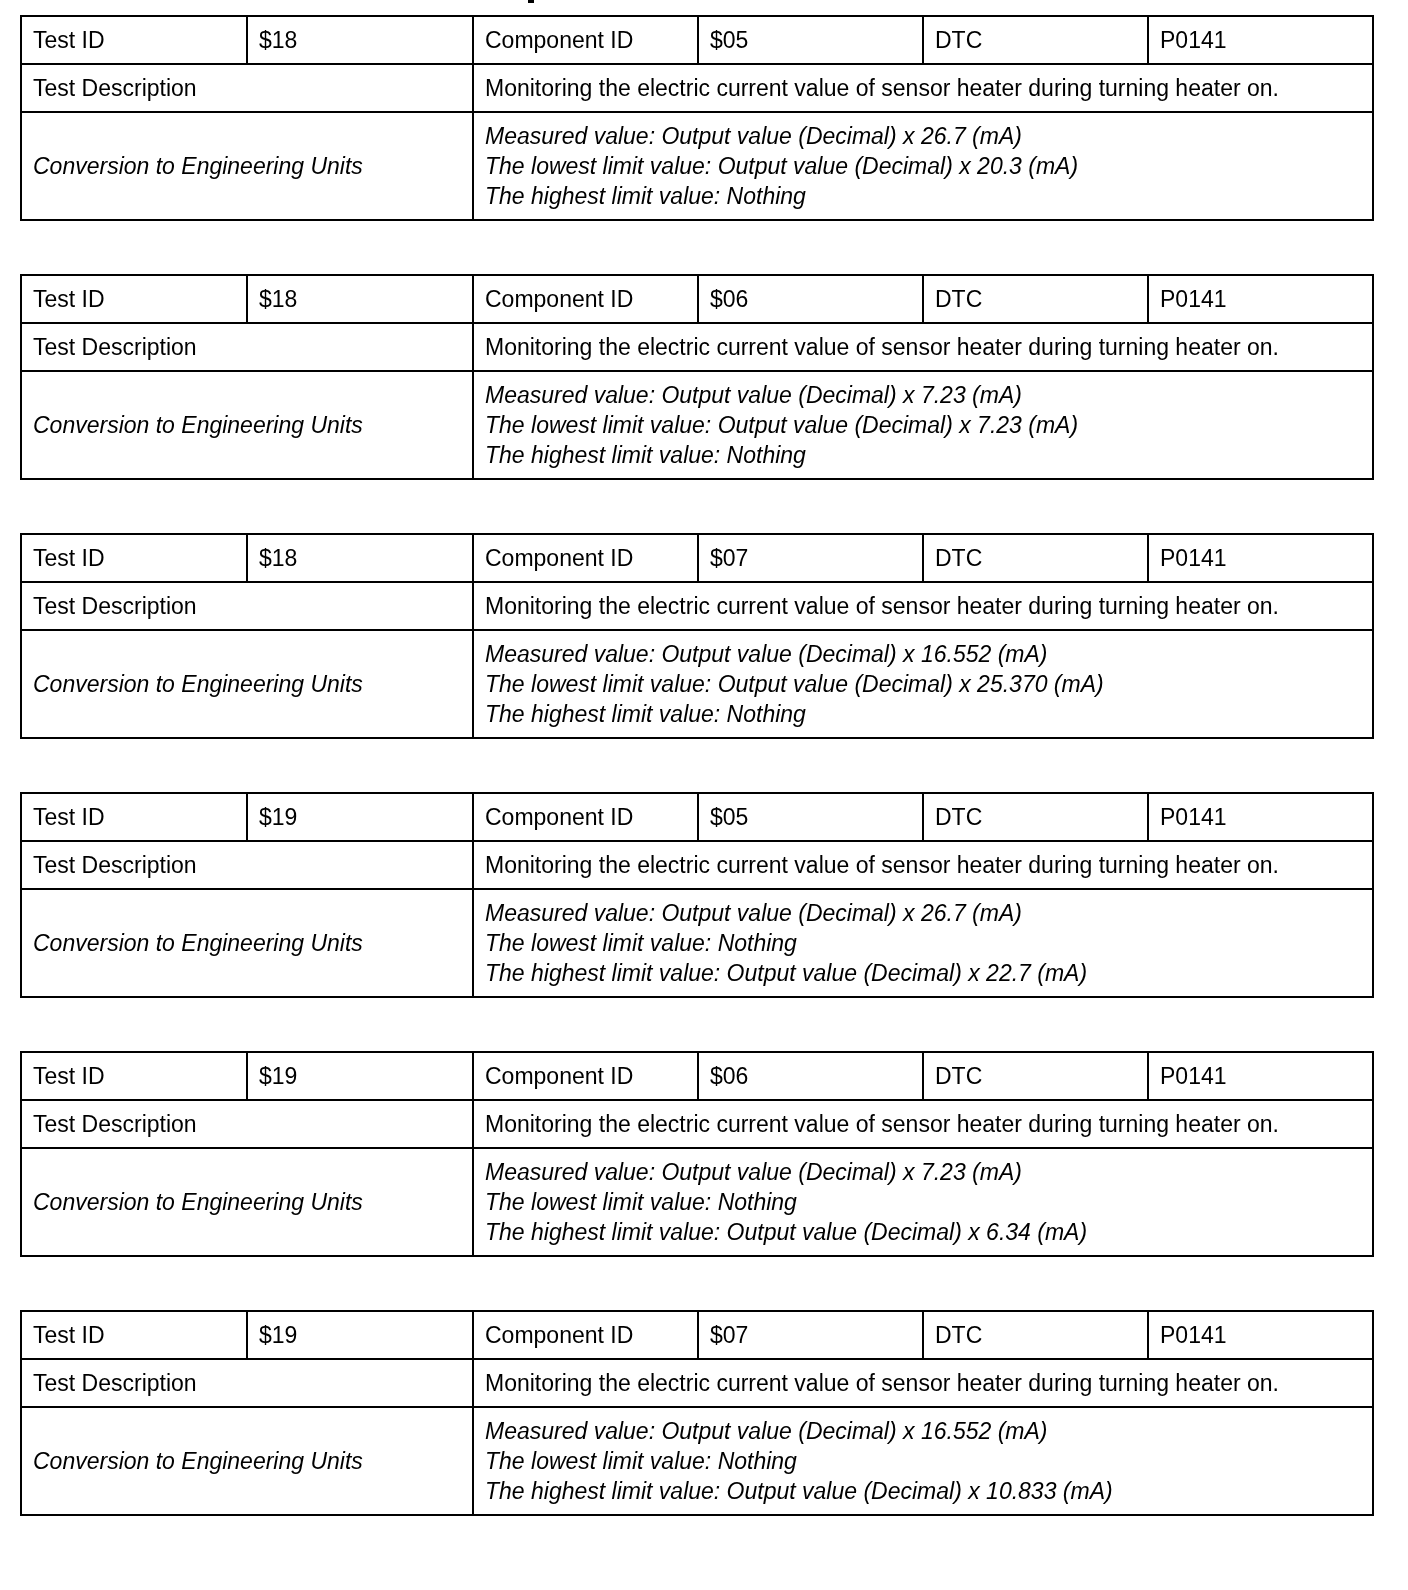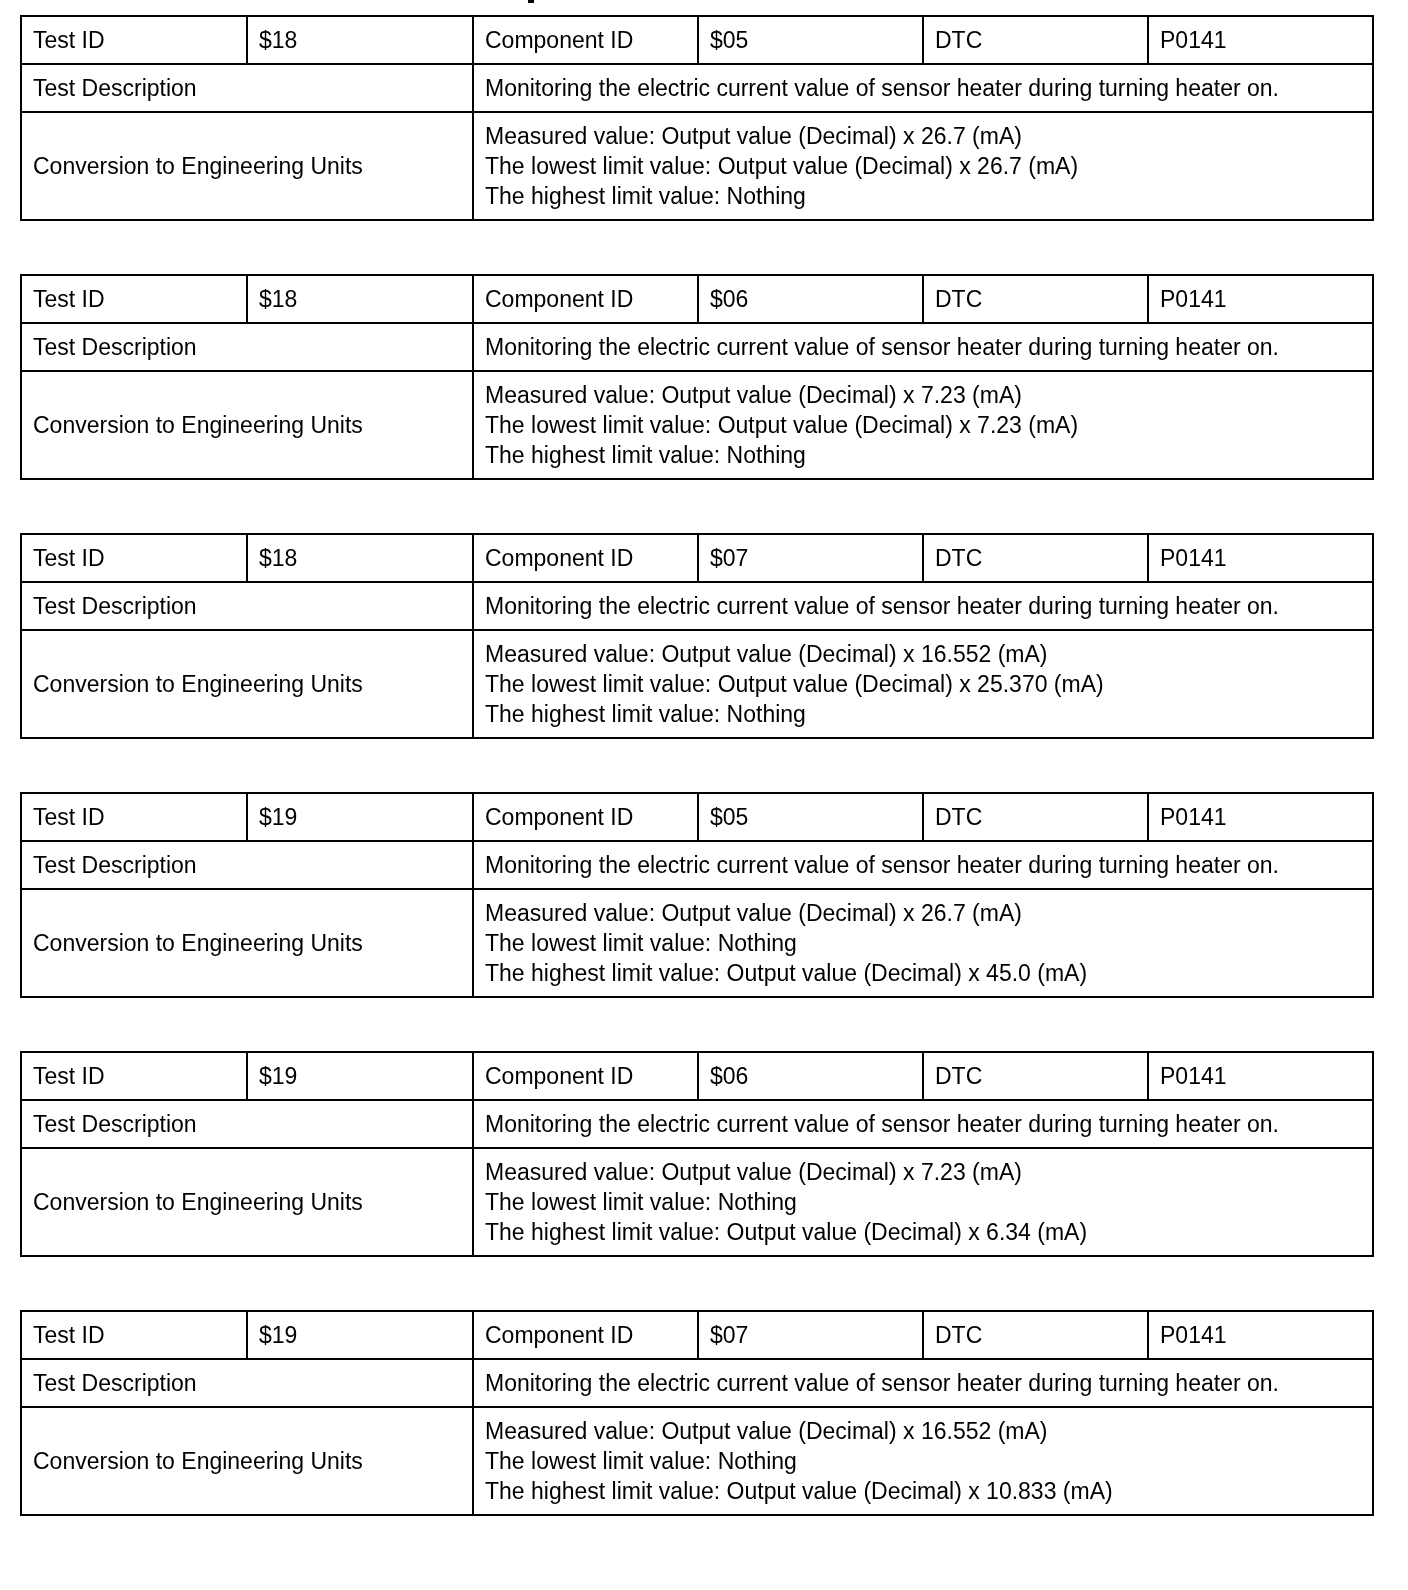--- a/index.html
+++ b/index.html
@@ -40,21 +40,21 @@
     border: 2px solid #000;
     font-size: 23px;
     line-height: 30px;
     padding: 0 0 0 11px;
     vertical-align: middle;
     white-space: nowrap;
     overflow: hidden;
   }
   table.spec tr.r-head td { height: 46px; }
   table.spec tr.r-desc td { height: 46px; margin-left: 16px; }
-  table.spec tr.r-conv td { height: 106px; }
+  table.spec tr.r-conv td { height: 106px; font-style: italic; }
   .conv-lines div {
     line-height: 30px;
   }
 </style>
 </head>
 <body>
 
 <div class="top-fragment"></div>
 
 <div class="tables">
@@ -78,21 +78,21 @@
         <td>P0141</td>
       </tr>
       <tr class="r-desc">
         <td colspan="2">Test Description</td>
         <td colspan="4">Monitoring the electric current value of sensor heater during turning heater on.</td>
       </tr>
       <tr class="r-conv">
         <td colspan="2">Conversion to Engineering Units</td>
         <td colspan="4" class="conv-lines">
           <div>Measured value: Output value (Decimal) x 26.7 (mA)</div>
-          <div>The lowest limit value: Output value (Decimal) x 26.7 (mA)</div>
+          <div>The lowest limit value: Output value (Decimal) x 20.3 (mA)</div>
           <div>The highest limit value: Nothing</div>
         </td>
       </tr>
     </tbody>
     </table>
 
     <table class="spec">
       <colgroup>
         <col style="width:226px">
         <col style="width:226px">
@@ -178,21 +178,21 @@
       </tr>
       <tr class="r-desc">
         <td colspan="2">Test Description</td>
         <td colspan="4">Monitoring the electric current value of sensor heater during turning heater on.</td>
       </tr>
       <tr class="r-conv">
         <td colspan="2">Conversion to Engineering Units</td>
         <td colspan="4" class="conv-lines">
           <div>Measured value: Output value (Decimal) x 26.7 (mA)</div>
           <div>The lowest limit value: Nothing</div>
-          <div>The highest limit value: Output value (Decimal) x 45.0 (mA)</div>
+          <div>The highest limit value: Output value (Decimal) x 22.7 (mA)</div>
         </td>
       </tr>
     </tbody>
     </table>
 
     <table class="spec">
       <colgroup>
         <col style="width:226px">
         <col style="width:226px">
         <col style="width:225px">

